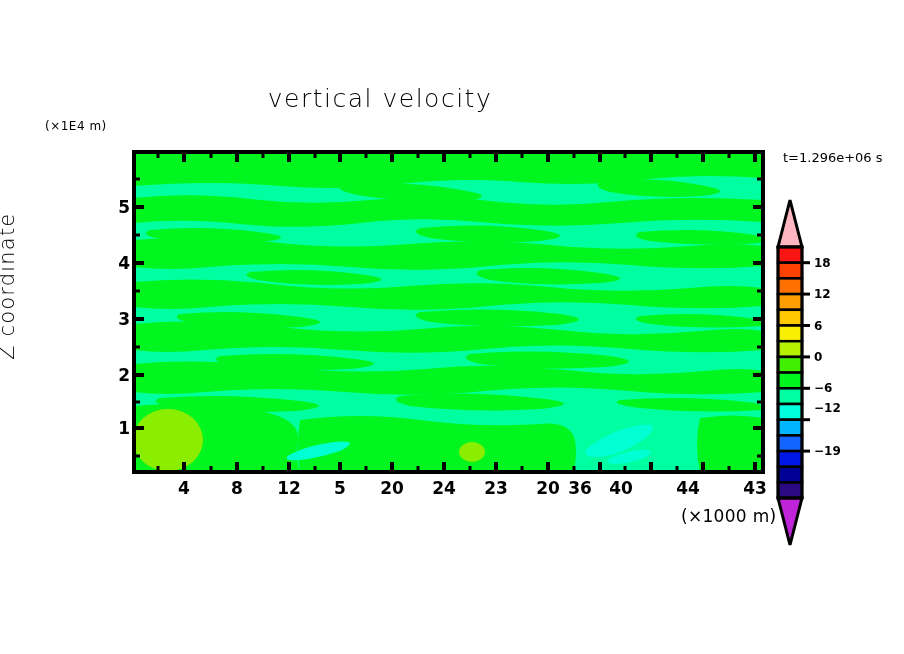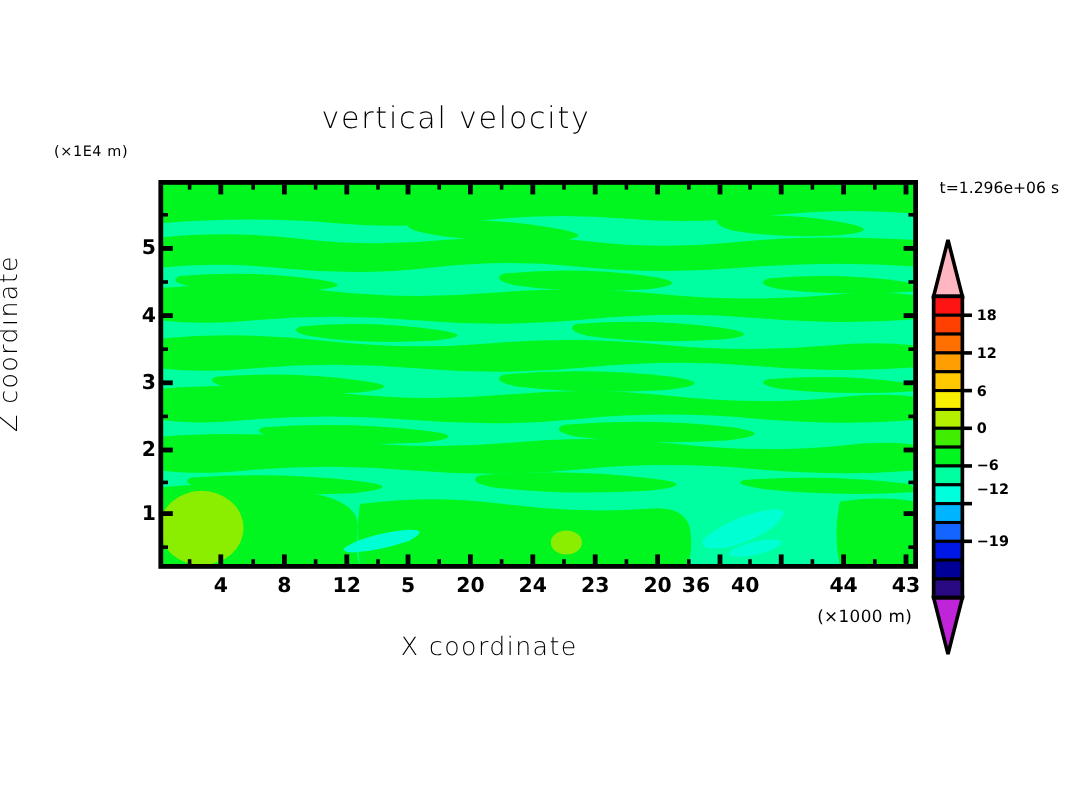--- a/index.html
+++ b/index.html
@@ -33,21 +33,21 @@
     font-size:21px;color:#000;letter-spacing:1.2px;font-weight:300;
   }
   #y-axis-title{
     position:absolute;left:-5px;top:360px;
     transform:rotate(-90deg);transform-origin:left top;
     font-size:21px;color:#000;letter-spacing:1.2px;font-weight:300;
     white-space:nowrap;
   }
   #x-unit{
     position:absolute;left:681px;top:506px;
-    font-size:14px;color:#000;letter-spacing:.3px;
+    font-size:17px;color:#000;letter-spacing:.3px;
   }
 
   
   .tlab{
     position:absolute;font-size:17px;font-weight:bold;color:#000;
     font-family:"DejaVu Sans",sans-serif;
   }
   .xlab{transform:translateX(-50%);top:478px;}
   .ylab{transform:translateY(-50%);text-align:right;width:26px;left:104px;}
   .cblab{font-size:12px;font-weight:bold;left:814px;transform:translateY(-50%);}
@@ -55,21 +55,20 @@
   svg{display:block;}
 </style>
 </head>
 <body>
 
 <div class="fig">
 
   <div id="plot-title">vertical velocity</div>
   <div id="y-unit">(×1E4 m)</div>
   <div id="timestamp">t=1.296e+06 s</div>
-  <div id="x-axis-title">X coordinate</div>
   <div id="y-axis-title">Z coordinate</div>
   <div id="x-unit">(×1000 m)</div>
 
   <svg width="904" height="654" style="position:absolute;left:0;top:0;">
     <defs>
       <clipPath id="plotclip">
           <rect x="134" y="152" width="629" height="320"></rect>
         </clipPath>
     </defs>
 
@@ -243,21 +242,21 @@
     <span class="tlab xlab" style="left:184px">4</span>
     <span class="tlab xlab" style="left:237px">8</span>
     <span class="tlab xlab" style="left:289px">12</span>
     <span class="tlab xlab" style="left:340px">5</span>
     <span class="tlab xlab" style="left:392px">20</span>
     <span class="tlab xlab" style="left:444px">24</span>
     <span class="tlab xlab" style="left:496px">23</span>
     <span class="tlab xlab" style="left:548px">20</span>
     <span class="tlab xlab" style="left:580px">36</span>
     <span class="tlab xlab" style="left:621px">40</span>
-    <span class="tlab xlab" style="left:703px">44</span>
+    <span class="tlab xlab" style="left:688px">44</span>
     <span class="tlab xlab" style="left:755px">43</span>
   </div>
 
   <div>
     <span class="tlab ylab" style="top:207px">5</span>
     <span class="tlab ylab" style="top:263px">4</span>
     <span class="tlab ylab" style="top:319px">3</span>
     <span class="tlab ylab" style="top:375px">2</span>
     <span class="tlab ylab" style="top:428px">1</span>
   </div>

